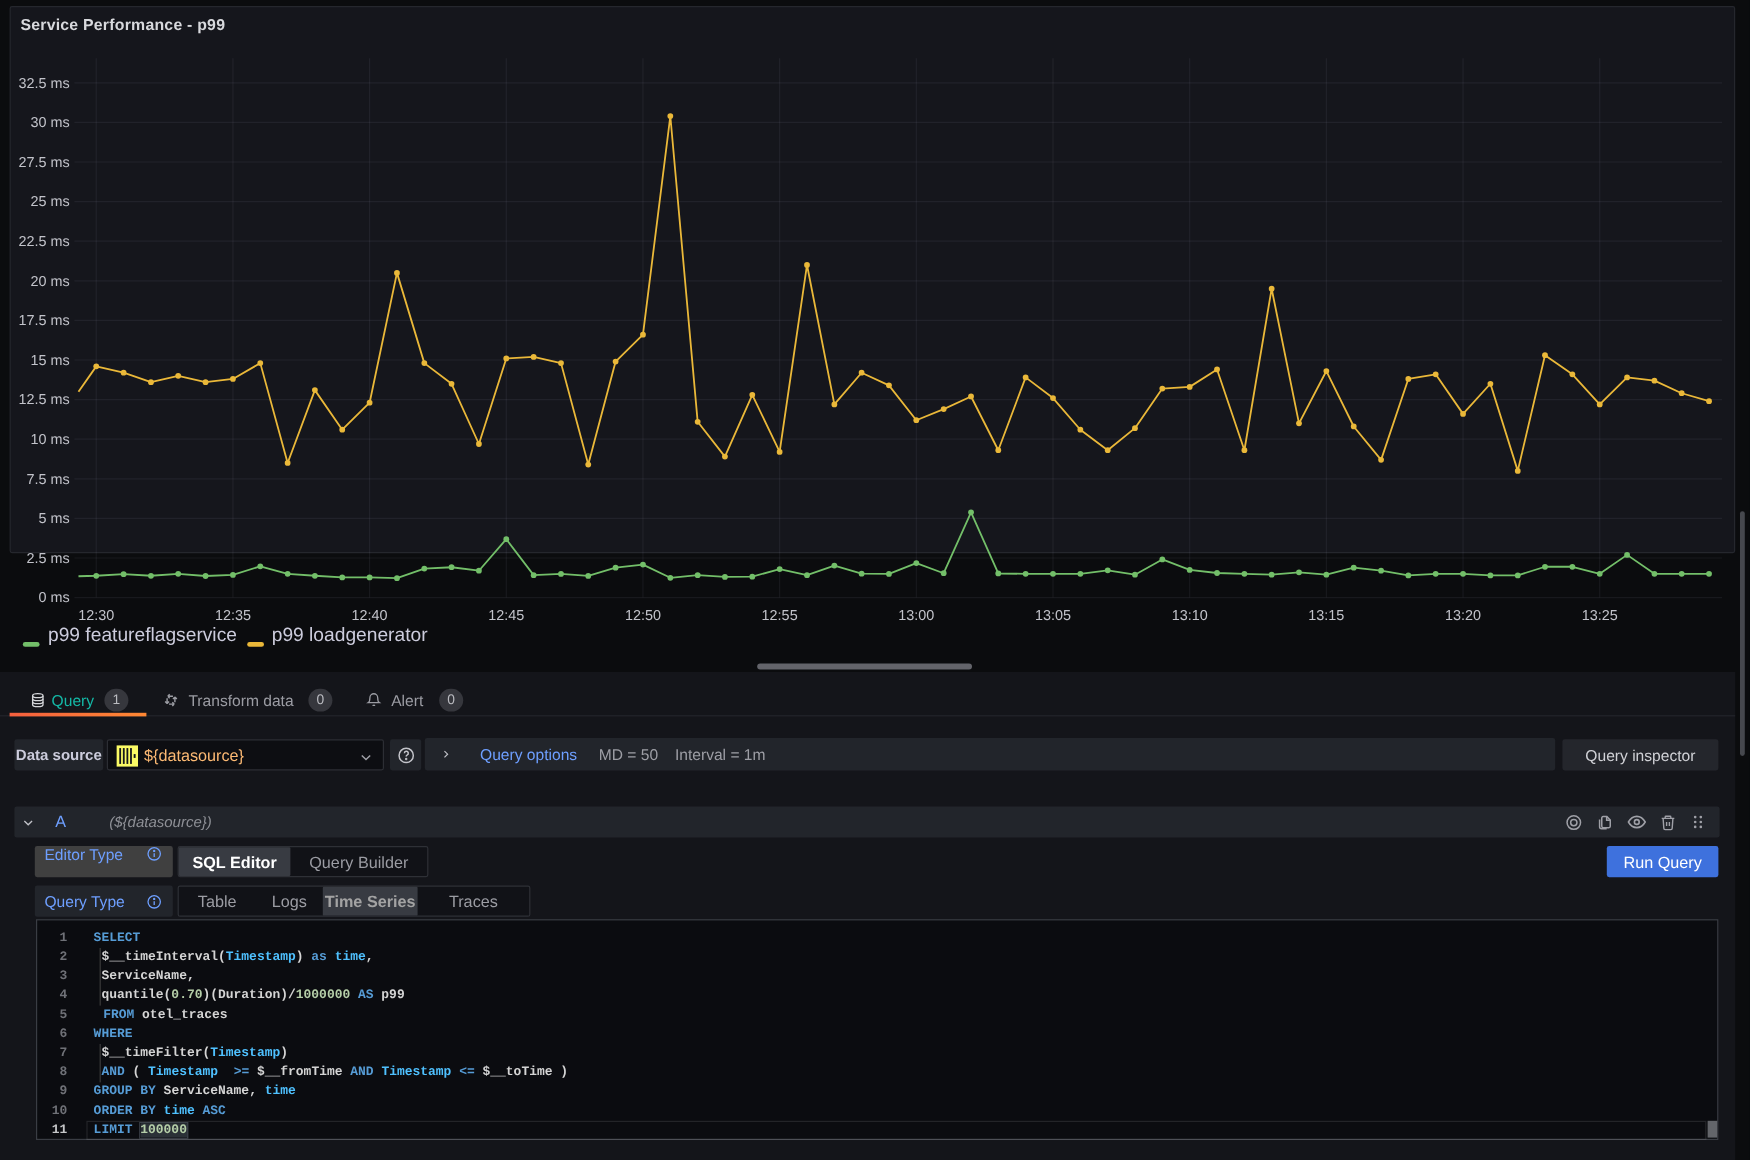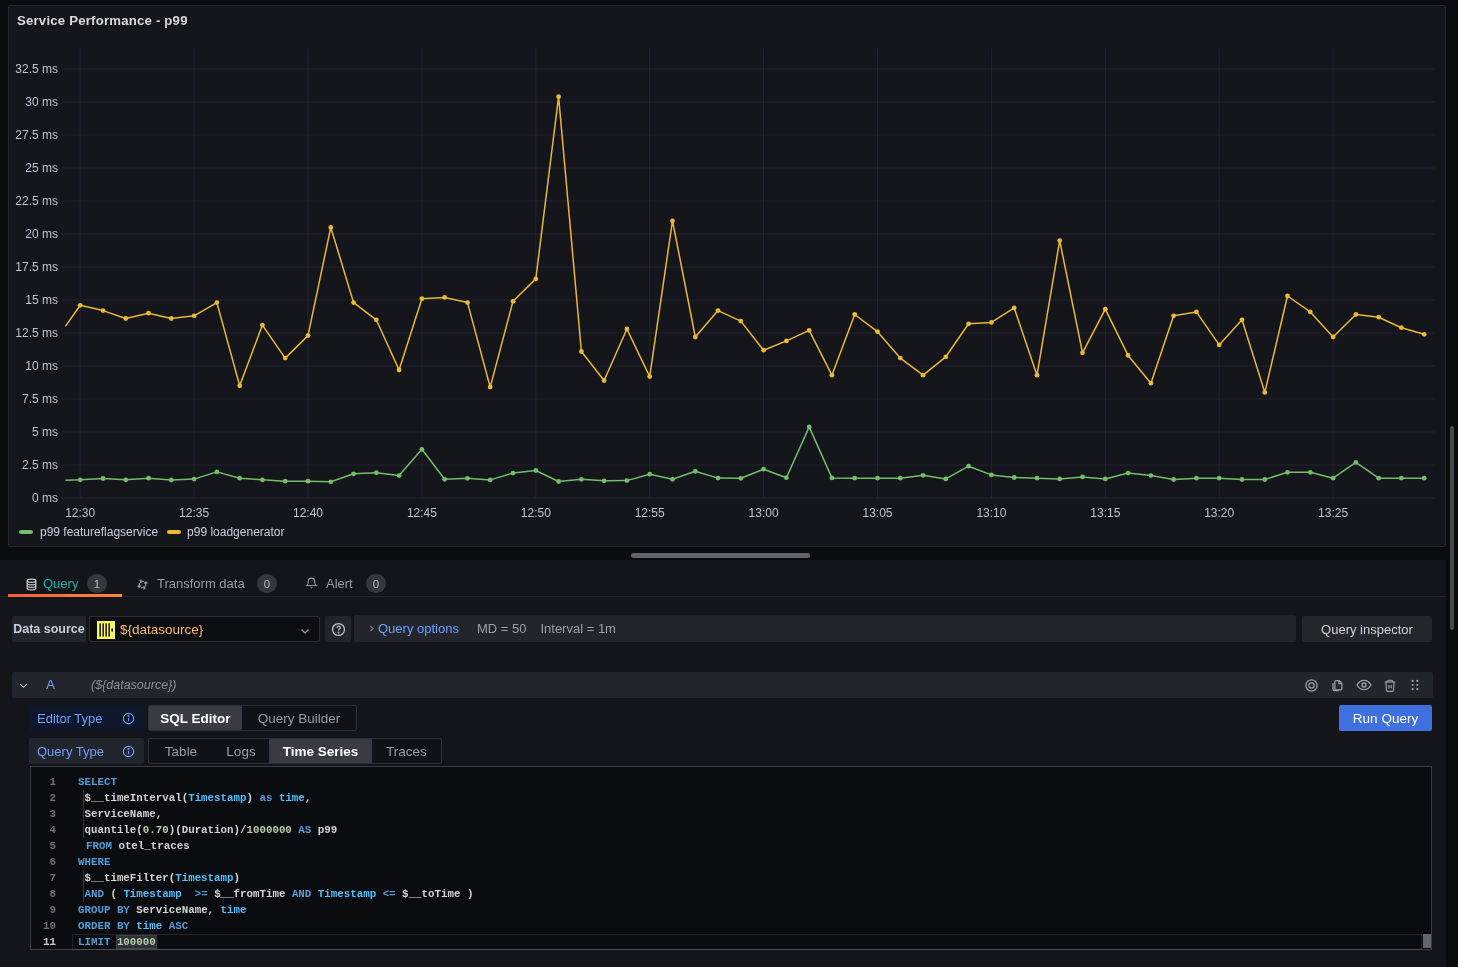--- a/index.html
+++ b/index.html
@@ -1,21 +1,21 @@
 <!DOCTYPE html>
 <html><head><meta charset="utf-8"><style>
 *{margin:0;padding:0;box-sizing:border-box}
 i{font-style:normal}
 html,body{width:1458px;height:967px;background:#0b0c0e;font-family:"Liberation Sans",sans-serif;overflow:hidden}
 .abs{position:absolute}
 </style></head>
 <body>
 <div class="abs" style="left:0;top:0;width:1458px;height:967px;background:#0b0c0e">
 
-<div class="abs" style="left:8px;top:5px;width:1438px;height:542px;background:#15161c;border:1px solid #25272d;border-radius:2px">
+<div class="abs" style="left:8px;top:5px;width:1438px;height:456px;background:#15161c;border:1px solid #25272d;border-radius:2px">
   <div class="abs" style="left:8px;top:7px;font-size:13.2px;font-weight:700;letter-spacing:0.2px;color:#d8d9dd">Service Performance - p99</div>
 </div>
 <svg width="1458" height="560" viewBox="0 0 1458 560" style="position:absolute;left:0;top:0" font-family="Liberation Sans, sans-serif">
 <line x1="80.2" y1="48.5" x2="80.2" y2="498" stroke="rgba(204,204,220,0.07)" stroke-width="1"></line>
       <line x1="194.1" y1="48.5" x2="194.1" y2="498" stroke="rgba(204,204,220,0.07)" stroke-width="1"></line>
       <line x1="308.0" y1="48.5" x2="308.0" y2="498" stroke="rgba(204,204,220,0.07)" stroke-width="1"></line>
       <line x1="421.9" y1="48.5" x2="421.9" y2="498" stroke="rgba(204,204,220,0.07)" stroke-width="1"></line>
       <line x1="535.8" y1="48.5" x2="535.8" y2="498" stroke="rgba(204,204,220,0.07)" stroke-width="1"></line>
       <line x1="649.7" y1="48.5" x2="649.7" y2="498" stroke="rgba(204,204,220,0.07)" stroke-width="1"></line>
       <line x1="763.6" y1="48.5" x2="763.6" y2="498" stroke="rgba(204,204,220,0.07)" stroke-width="1"></line>
@@ -182,21 +182,21 @@
       <circle cx="1287.5" cy="472.3" r="2.4" fill="#73BF69"></circle>
       <circle cx="1310.3" cy="472.3" r="2.4" fill="#73BF69"></circle>
       <circle cx="1333.1" cy="478.2" r="2.4" fill="#73BF69"></circle>
       <circle cx="1355.9" cy="462.4" r="2.4" fill="#73BF69"></circle>
       <circle cx="1378.7" cy="478.2" r="2.4" fill="#73BF69"></circle>
       <circle cx="1401.4" cy="478.2" r="2.4" fill="#73BF69"></circle>
       <circle cx="1424.2" cy="478.2" r="2.4" fill="#73BF69"></circle>
 </svg>
 <div class="abs" style="left:0px;top:0px;width:0;height:0">
 </div>
-<div class="abs" style="left:19px;top:525px;height:14px;display:flex;align-items:center;font-size:12px;color:#ccccdc">
+<div class="abs" style="left:19px;top:525px;height:14px;display:flex;align-items:flex-end;font-size:16px;color:#ccccdc">
   <span style="width:14px;height:4px;border-radius:2px;background:#73BF69;margin-right:7px"></span>
   <span>p99 featureflagservice</span>
   <span style="width:14px;height:4px;border-radius:2px;background:#EAB839;margin:0 6px 0 9px"></span>
   <span>p99 loadgenerator</span>
 </div>
 
 <div class="abs" style="left:631px;top:553px;width:179px;height:5px;border-radius:3px;background:#63646a"></div>
 
 <div class="abs" style="left:0;top:560px;width:1446px;height:407px;background:#14151a"></div>
 
@@ -254,21 +254,21 @@
   <svg width="15" height="15" viewBox="0 0 24 24" fill="none" stroke="#c2c3c9" stroke-width="2">
         <circle cx="12" cy="12" r="9.5"></circle>
         <path d="M9.6 9.2a2.6 2.6 0 1 1 3.6 2.4c-.8.34-1.2.9-1.2 1.8"></path>
         <circle cx="12" cy="16.8" r="0.6" fill="#c2c3c9"></circle>
       </svg>
 </div>
 <div class="abs" style="left:354px;top:615px;width:942px;height:27px;background:#22252b;border-radius:2px;display:flex;align-items:center">
   <svg style="margin-left:13px" width="9" height="9" viewBox="0 0 24 24" fill="none" stroke="#c2c3c9" stroke-width="2.6">
         <path d="M9 5l7 7-7 7"></path>
       </svg>
-  <span style="margin-left:2px;font-size:13px;font-weight:500;color:#6E9FFF">Query options</span>
+  <span style="margin-left:24px;font-size:13px;font-weight:500;color:#6E9FFF">Query options</span>
   <span style="margin-left:18px;font-size:13px;color:#9d9ea5">MD = 50</span>
   <span style="margin-left:14px;font-size:13px;color:#9d9ea5">Interval = 1m</span>
 </div>
 <div class="abs" style="left:1302px;top:616px;width:130px;height:26px;background:#24262c;border-radius:2px;display:flex;align-items:center;justify-content:center;font-size:13px;font-weight:500;color:#d0d1d6">Query inspector</div>
 
 <div class="abs" style="left:12px;top:672px;width:1421px;height:26px;background:#22252b;border-radius:2px">
   <svg class="abs" style="left:6px;top:8px" width="11" height="11" viewBox="0 0 24 24" fill="none" stroke="#c2c3c9" stroke-width="2.4">
         <path d="M5 9l7 7 7-7"></path>
       </svg>
   <div class="abs" style="left:34px;top:5px;font-size:13.5px;font-weight:500;color:#6E9FFF">A</div>
@@ -297,21 +297,21 @@
           <circle cx="8" cy="5" r="1.9"></circle>
           <circle cx="16" cy="5" r="1.9"></circle>
           <circle cx="8" cy="12" r="1.9"></circle>
           <circle cx="16" cy="12" r="1.9"></circle>
           <circle cx="8" cy="19" r="1.9"></circle>
           <circle cx="16" cy="19" r="1.9"></circle>
         </svg>
   </div>
 </div>
 
-<div class="abs" style="left:29px;top:705px;width:115px;height:26px;background:#0f172a;border-radius:2px;display:flex;align-items:center">
+<div class="abs" style="left:29px;top:705px;width:115px;height:26px;background:#404040;border-radius:2px;display:flex;">
   <span style="margin-left:8px;font-size:13px;font-weight:500;color:#6E9FFF">Editor Type</span>
   <svg style="margin-left:auto;margin-right:9px" width="13" height="13" viewBox="0 0 24 24" fill="none" stroke="#6E9FFF" stroke-width="2">
         <circle cx="12" cy="12" r="9.5"></circle>
         <path d="M12 11v6"></path>
         <circle cx="12" cy="7.5" r="0.8" fill="#6E9FFF"></circle>
       </svg>
 </div>
 <div class="abs" style="left:148px;top:705px;width:209px;height:26px;background:#111217;border:1px solid #2e3036;border-radius:2px;display:flex">
   <div style="width:93px;height:24px;background:#383b42;border-radius:1px;display:flex;align-items:center;justify-content:center;font-size:13.5px;font-weight:700;color:#ffffff">SQL Editor</div>
   <div style="flex:1;display:flex;align-items:center;justify-content:center;font-size:13.5px;color:#9b9ca3">Query Builder</div>
@@ -322,21 +322,21 @@
   <span style="margin-left:8px;font-size:13px;font-weight:500;color:#6E9FFF">Query Type</span>
   <svg style="margin-left:auto;margin-right:9px" width="13" height="13" viewBox="0 0 24 24" fill="none" stroke="#6E9FFF" stroke-width="2">
         <circle cx="12" cy="12" r="9.5"></circle>
         <path d="M12 11v6"></path>
         <circle cx="12" cy="7.5" r="0.8" fill="#6E9FFF"></circle>
       </svg>
 </div>
 <div class="abs" style="left:148px;top:738px;width:294px;height:26px;background:#111217;border:1px solid #2e3036;border-radius:2px;display:flex">
   <div style="width:64px;display:flex;align-items:center;justify-content:center;font-size:13.5px;color:#9b9ca3">Table</div>
   <div style="width:56px;display:flex;align-items:center;justify-content:center;font-size:13.5px;color:#9b9ca3">Logs</div>
-  <div style="width:103px;height:24px;background:#383b42;border-radius:1px;display:flex;align-items:center;justify-content:center;font-size:13.5px;font-weight:700;color:#ffffff">Time Series</div>
+  <div style="width:79px;height:24px;background:#383b42;border-radius:1px;display:flex;align-items:center;justify-content:center;font-size:13.5px;font-weight:700;color:#a3a3a3">Time Series</div>
   <div style="flex:1;display:flex;align-items:center;justify-content:center;font-size:13.5px;color:#9b9ca3">Traces</div>
 </div>
 
 <div class="abs" style="left:30px;top:766px;width:1402px;height:184px;background:#0b0c10;border:1px solid #3a3d44"></div>
 <div class="abs" style="left:0;top:0;font-family:'Liberation Mono',monospace;font-weight:600">
 <div class="abs" style="left:30px;top:773.5px;width:26px;text-align:right;font-size:10.8px;color:#6f7177;line-height:16px">1</div>
       <div class="abs" style="left:78px;top:773.5px;font-size:10.8px;color:#D4D4D4;line-height:16px;white-space:pre"><i style="color:#569CD6">SELECT</i></div>
       <div class="abs" style="left:30px;top:789.5px;width:26px;text-align:right;font-size:10.8px;color:#6f7177;line-height:16px">2</div>
       <div class="abs" style="left:78px;top:789.5px;font-size:10.8px;color:#D4D4D4;line-height:16px;white-space:pre"> $__timeInterval(<i style="color:#4FC1FF">Timestamp</i>) <i style="color:#569CD6">as</i> <i style="color:#4FC1FF">time</i>,</div>
       <div class="abs" style="left:30px;top:805.5px;width:26px;text-align:right;font-size:10.8px;color:#6f7177;line-height:16px">3</div>

